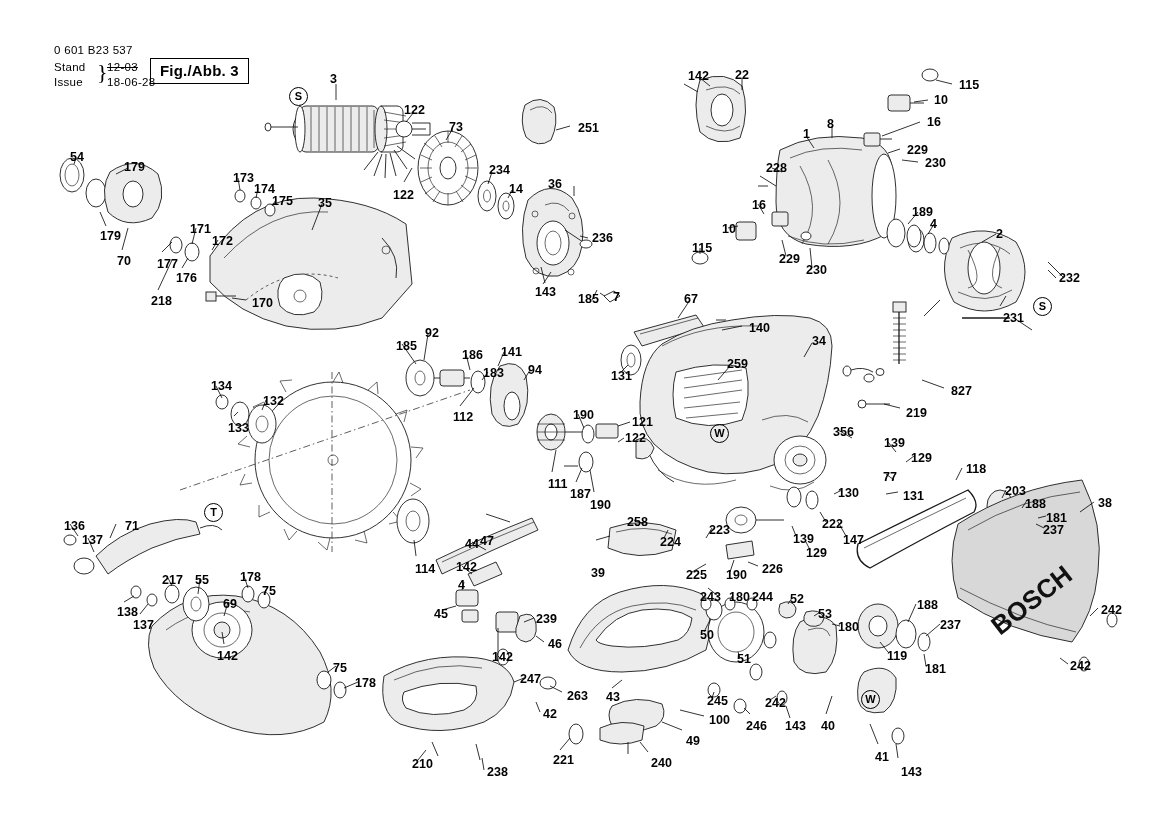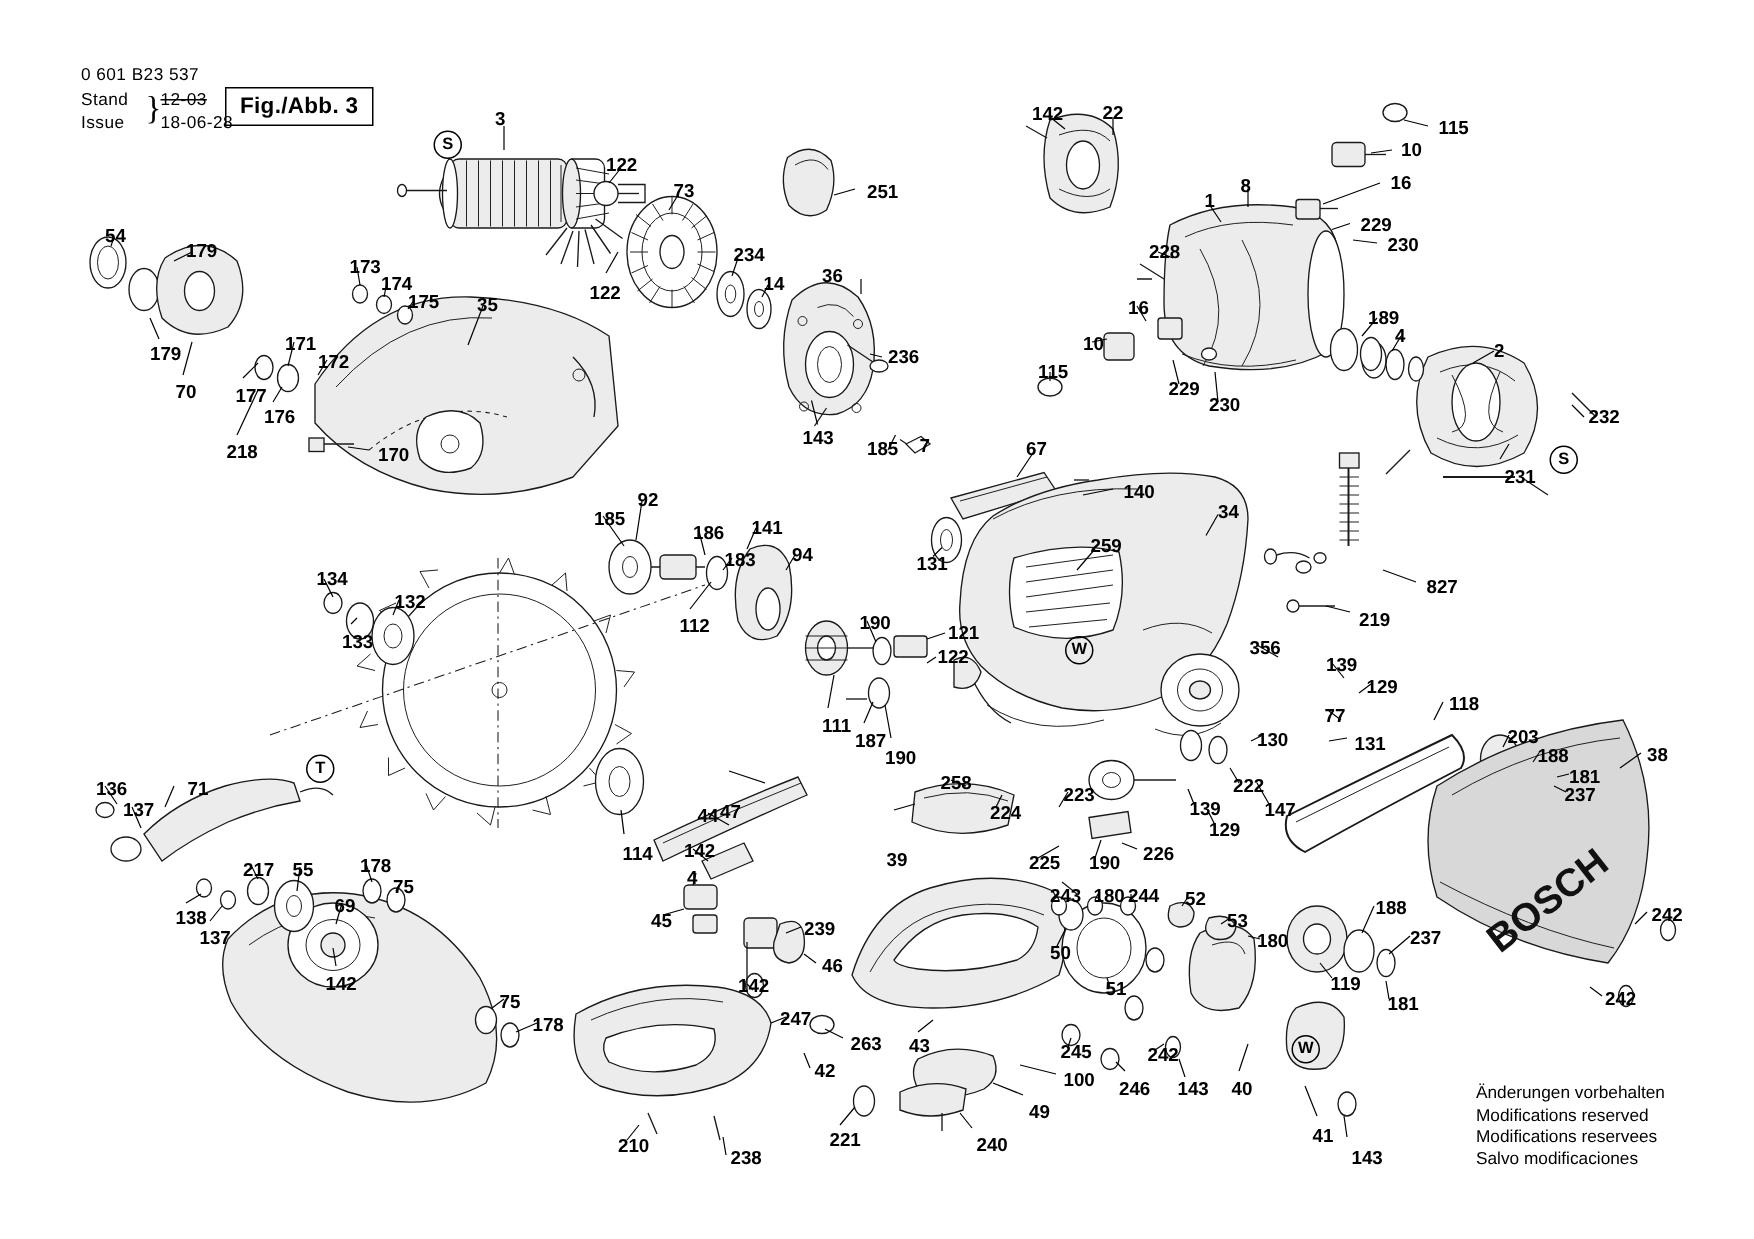--- a/index.html
+++ b/index.html
@@ -489,26 +489,20 @@
   </svg>
 
   <div class="hdr" id="hdr-partno">0 601 B23 537</div>
   <div class="hdr" id="hdr-stand-lbl">Stand</div>
   <div class="hdr" id="hdr-issue-lbl">Issue</div>
   <div class="hdr" id="hdr-brace">}</div>
   <div class="hdr" id="hdr-stand-date">12-03</div>
   <div class="hdr" id="hdr-issue-date">18-06-28</div>
   <div id="fig-box">Fig./Abb. 3</div>
 
-  <div id="footer">
-    <div>Änderungen vorbehalten</div>
-    <div>Modifications reserved</div>
-    <div>Modifications reservees</div>
-    <div>Salvo modificaciones</div>
-  </div>
 
   <div id="callout-layer">
       <div class="lbl" style="left: 330px; top: 72px;">3</div>
       <div class="lbl" style="left: 404px; top: 103px;">122</div>
       <div class="lbl" style="left: 449px; top: 120px;">73</div>
       <div class="lbl" style="left: 578px; top: 121px;">251</div>
       <div class="lbl" style="left: 393px; top: 188px;">122</div>
       <div class="lbl" style="left: 489px; top: 163px;">234</div>
       <div class="lbl" style="left: 509px; top: 182px;">14</div>
       <div class="lbl" style="left: 548px; top: 177px;">36</div>

